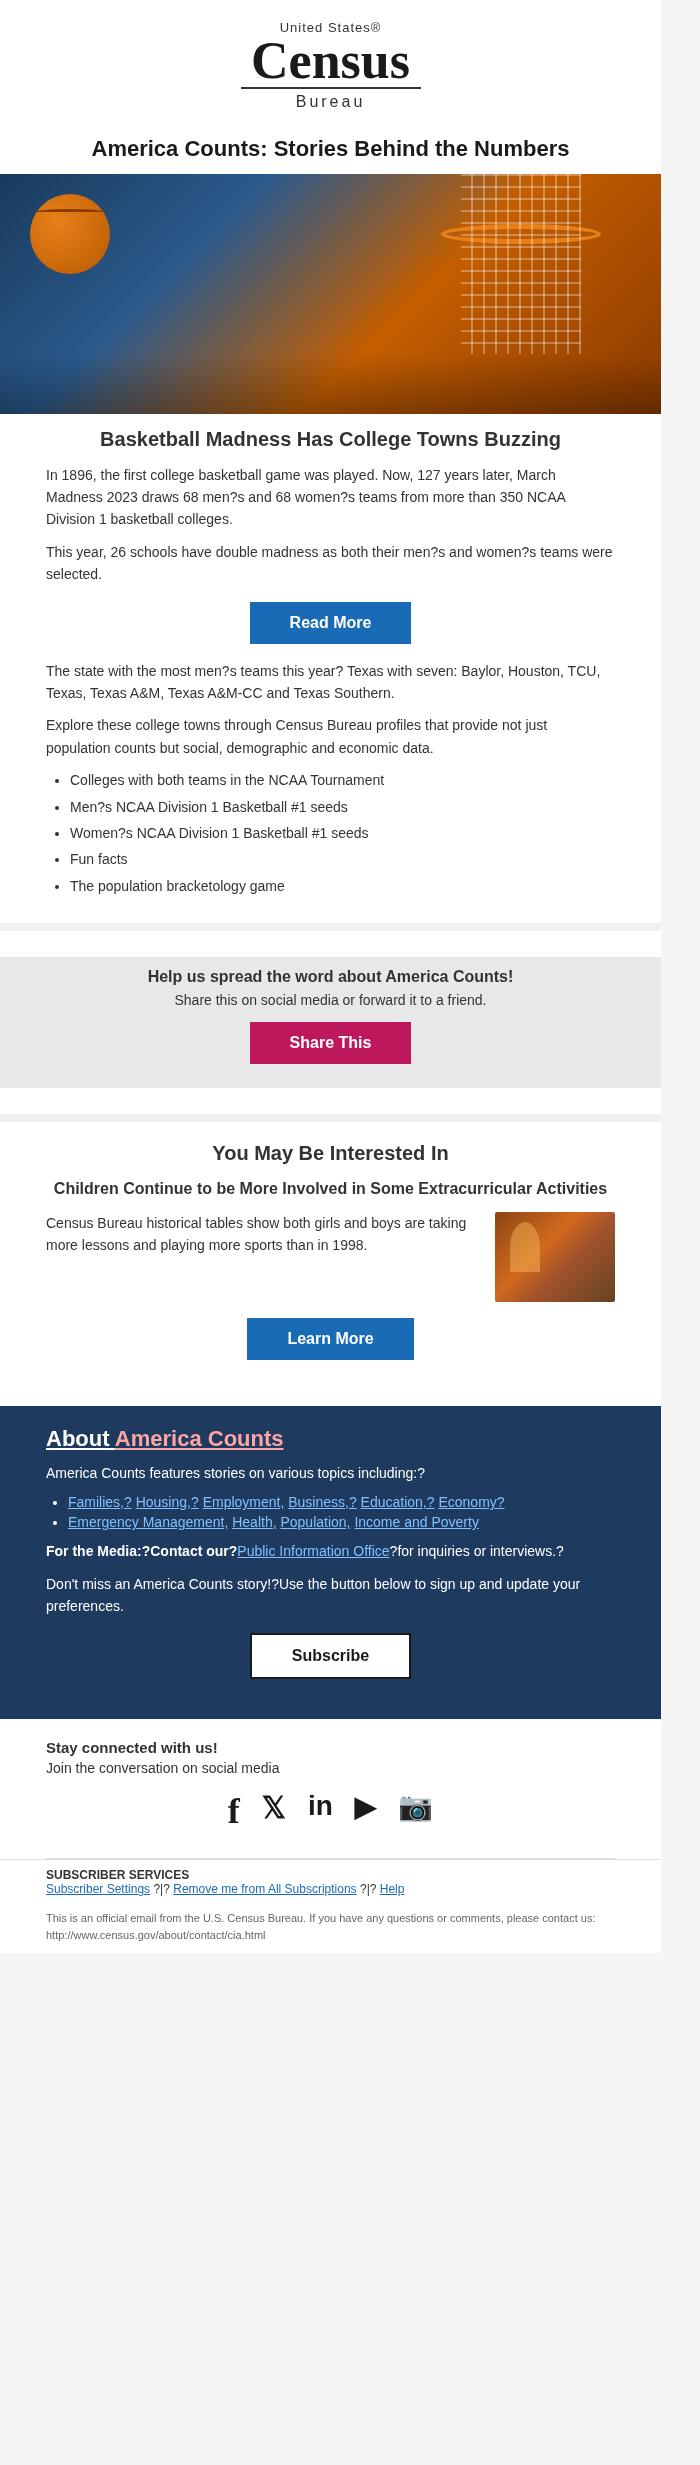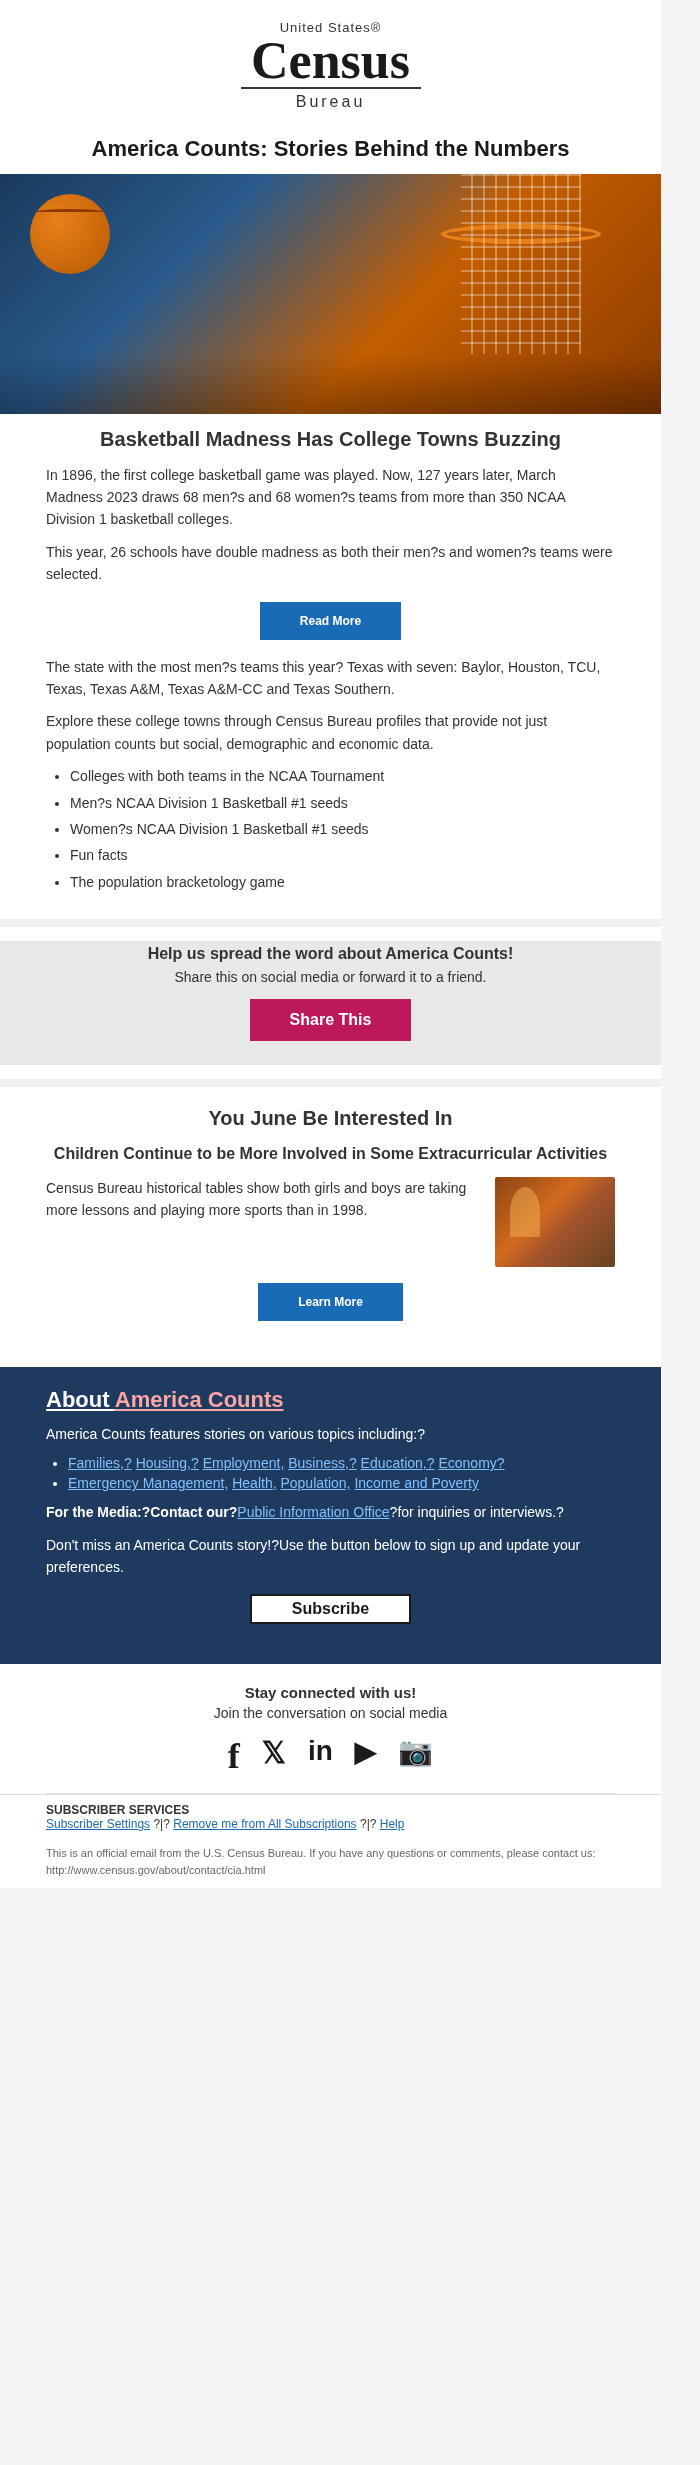--- a/index.html
+++ b/index.html
@@ -134,42 +134,42 @@
     
     .btn-container {
       text-align: center;
       margin: 16px 0;
     }
     .btn-blue {
       display: inline-block;
       background: #1a6bb5;
       color: #fff;
       padding: 12px 40px;
-      font-size: 12px;
+      font-size: 16px;
       font-weight: bold;
       border: none;
       cursor: pointer;
       text-decoration: none;
     }
     .btn-black {
       display: inline-block;
       background: #be185d;
       color: #fff;
       padding: 12px 40px;
       font-size: 16px;
       font-weight: bold;
       border: none;
       cursor: pointer;
       text-decoration: none;
     }
     .btn-white {
       display: inline-block;
       background: #fff;
       color: #1a1a1a;
-      padding: 4px 40px;
+      padding: 12px 40px;
       font-size: 16px;
       font-weight: bold;
       border: 2px solid #1a1a1a;
       cursor: pointer;
       text-decoration: none;
     }
 
     
     .continue-reading {
       color: #1a6bb5;
@@ -182,23 +182,23 @@
       margin-top: 6px;
       margin-bottom: 10px;
     }
     .bullet-list li {
       margin-bottom: 4px;
     }
 
     
     .share-box {
       background: #e8e8e8;
-      padding: 4px 46px 24px;
-      text-align: center;
-      margin: 14px 0;
+      padding: 11px 46px 24px;
+      text-align: center;
+      margin: 26px 0;
     }
     .share-box-title {
       font-size: 16px;
       font-weight: bold;
       margin-bottom: 6px;
     }
     .share-box-subtitle {
       font-size: 14px;
       margin-bottom: 14px;
       color: #333;
@@ -284,22 +284,21 @@
     .about-links-list li {
       margin-bottom: 4px;
     }
     .about-bold {
       font-weight: bold;
       text-align: right;
     }
 
     
     .footer-social {
-      text-align: center;
-      padding: 20px 46px 6px;
+      padding: 20px 46px 16px;
       background: #fff;
     }
     .stay-connected {
       font-weight: bold;
       font-size: 15px;
       margin-bottom: 4px;
     }
     .join-text {
       font-size: 14px;
       margin-bottom: 14px;
@@ -405,21 +404,21 @@
 
   <div class="share-box">
     <div class="share-box-title">Help us spread the word about America Counts!</div>
     <div class="share-box-subtitle">Share this on social media or forward it to a friend.</div>
     <button class="btn-black">Share This</button>
   </div>
 
   <div class="section-divider"></div>
 
   <div class="interested-section">
-    <div class="interested-title">You June Be Interested In</div>
+    <div class="interested-title">You May Be Interested In</div>
     <div class="sub-article-title">Children Continue to be More Involved in Some Extracurricular Activities</div>
     <div class="sub-article-content">
       <div class="sub-article-text">Census Bureau historical tables show both girls and boys are taking more lessons and playing more sports than in 1998.</div>
       <div class="sub-article-image"></div>
     </div>
     <div class="btn-container">
       <button class="btn-blue">Learn More</button>
     </div>
   </div>
 

